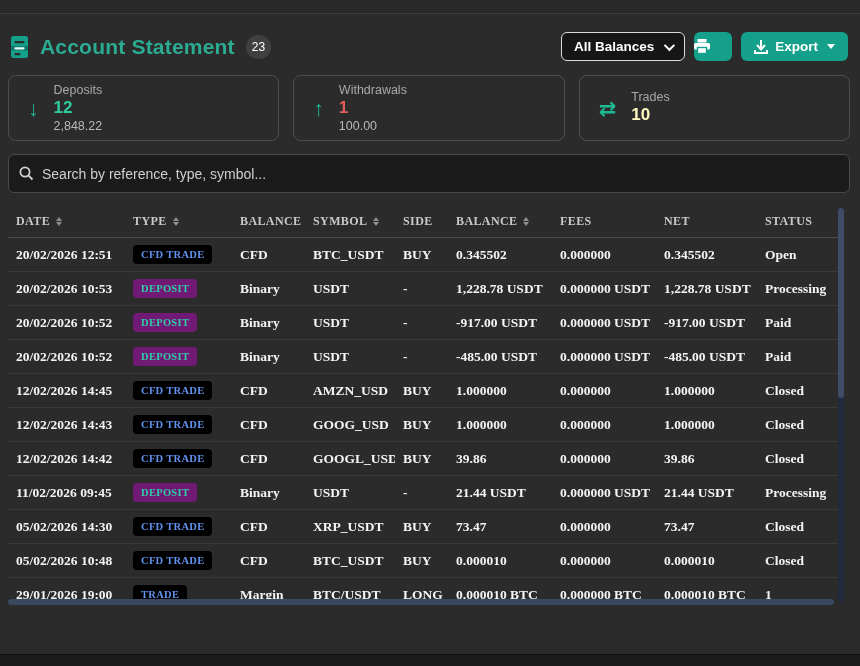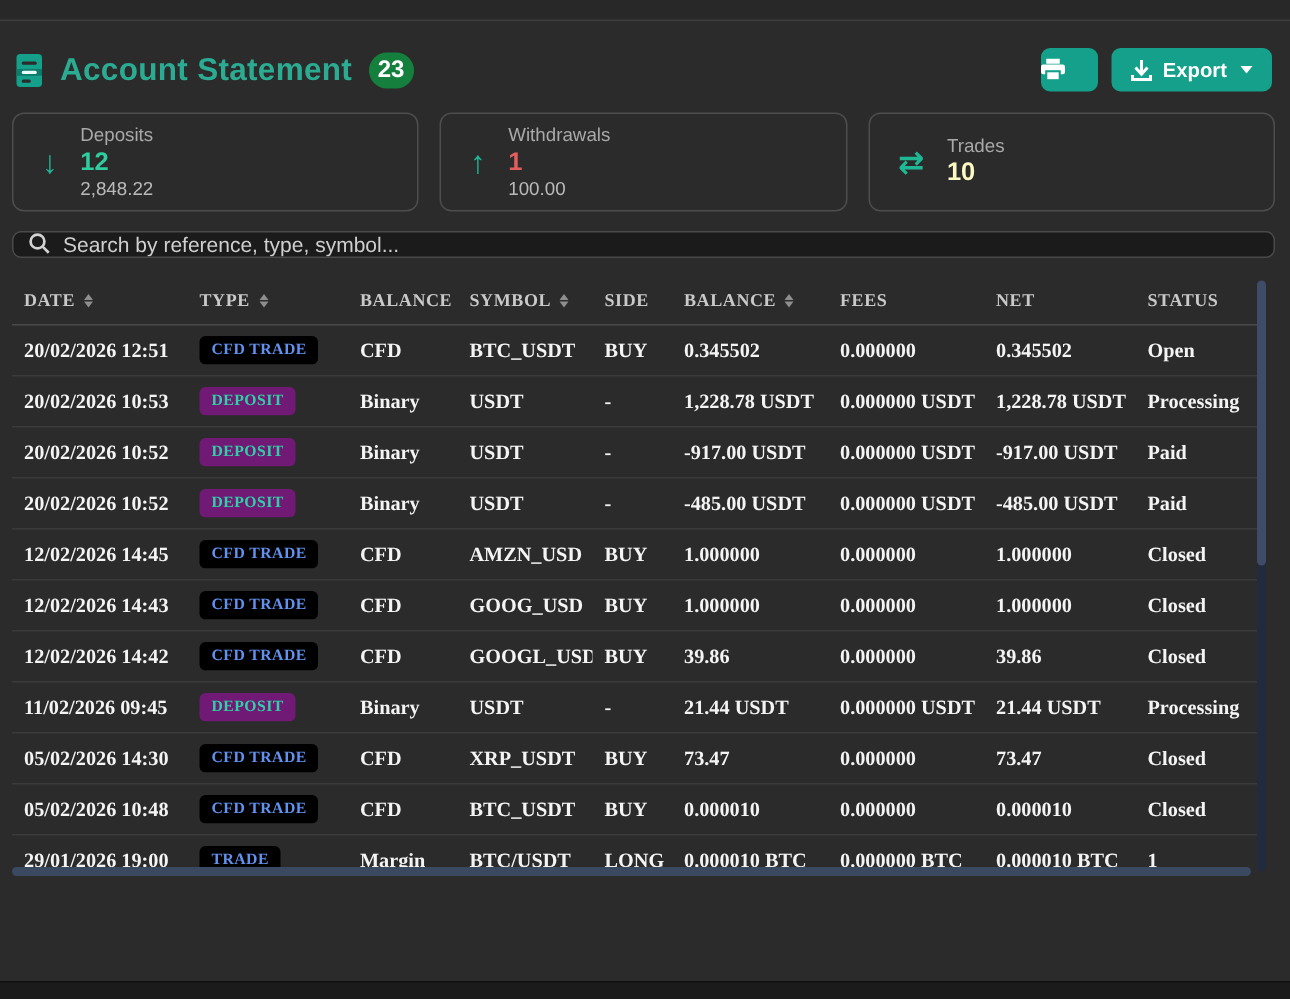--- a/index.html
+++ b/index.html
@@ -9,21 +9,21 @@
     font-family:"Liberation Sans","DejaVu Sans",sans-serif;
     color:#f2f2f2;
     position:relative;
   }
   .top-band { height:14px; background:#282828; border-bottom:1px solid #3d3d3d; }
 
   
   .page-header { display:flex; justify-content:space-between; align-items:center; padding:18px 12px 0 10px; }
   .title-wrap { display:flex; align-items:center; gap:11px; }
   .page-title { color:#2bac92; font-size:21px; font-weight:700; letter-spacing:0.2px; }
-  .count-badge { background:#15803d; color:#fff; font-size:16px; font-weight:700;
+  .count-badge { background:#404040; color:#fff; font-size:12px; font-weight:400;
     min-width:24px; height:24px; border-radius:12px; display:flex; align-items:center; justify-content:center; padding:0 6px; }
   .header-controls { display:flex; align-items:center; gap:9px; }
   .select-box { background:#161616; border:1.5px solid #dcdcdc; border-radius:6px; height:29px;
     display:flex; align-items:center; gap:10px; padding:0 12px; cursor:pointer; }
   .select-box .sel-label { color:#fff; font-size:13.5px; font-weight:700; }
   .chev { width:8px; height:8px; border-right:2px solid #fff; border-bottom:2px solid #fff;
     transform:rotate(45deg) translateY(-2px); }
   .btn-teal { background:#14a08a; border:none; border-radius:6px; height:29px; display:flex;
     align-items:center; justify-content:space-between; gap:7px; color:#fff; cursor:pointer; }
   .btn-print { width:38px; }
@@ -34,22 +34,22 @@
   .cards-row { display:flex; gap:14px; margin:14px 10px 0 8px; }
   .card { flex:1; height:66px; border:1px solid #4d4d4d; border-radius:8px;
     display:flex; align-items:center; padding-left:19px; gap:15px; }
   .card-icon { color:#1fb895; font-size:21px; font-weight:700; line-height:1; }
   .card-text { display:flex; flex-direction:column; justify-content:center; gap:1px; }
   .card-label { color:#a9a9a9; font-size:12.5px; }
   .card-count { font-size:17px; font-weight:700; line-height:1.2; }
   .card-sub { color:#b9b9b9; font-size:12.5px; }
 
   
-  .search-bar { margin:13px 10px 0 8px; height:18px; background:#1b1b1b; border:1px solid #4a4a4a;
-    border-radius:6px; display:flex; gap:8px; padding:0 10px; }
+  .search-bar { margin:13px 10px 0 8px; height:39px; background:#1b1b1b; border:1px solid #4a4a4a;
+    border-radius:6px; display:flex; align-items:center; gap:8px; padding:0 10px; }
   .search-bar input { background:transparent; border:none; outline:none; color:#e8e8e8;
     font-size:14px; width:100%; font-family:inherit; }
   .search-bar input::placeholder { color:#cfcfcf; opacity:1; }
 
   
   .table-wrap { position:relative; margin:12px 0 0 8px; width:836px; height:401px; overflow:hidden;font-family:Liberation Serif, serif; }
   .tgrid { display:grid; grid-template-columns:117px 107px 73px 90px 53px 104px 104px 101px 83px; align-items:center; }
   .thead { height:33px; border-bottom:1px solid #4a4a4a; }
   .th { display:flex; align-items:center; gap:6px; padding-left:8px; color:#c9c9c9;
     font-size:12px; font-weight:700; letter-spacing:0.4px; cursor:pointer; }
@@ -85,20 +85,24 @@
         <rect x="4.5" y="5" width="10" height="2.2" rx="1" fill="#2b2b2b"></rect>
         <rect x="1" y="10" width="17" height="4.5" fill="#0e7a69"></rect>
         <rect x="4.5" y="11.2" width="10" height="2.2" rx="1" fill="#e8fffa"></rect>
         <rect x="4.5" y="17" width="6" height="2.2" rx="1" fill="#2b2b2b"></rect>
       </svg>
     </span>
     <span class="page-title">Account Statement</span>
     <span class="count-badge">23</span>
   </div>
   <div class="header-controls">
+    <div class="select-box">
+      <span class="sel-label">All Balances</span>
+      <span class="chev"></span>
+    </div>
     <button class="btn-teal btn-print">
       <span>
         <svg width="16" height="15" viewBox="0 0 16 15">
           <rect x="3.5" y="0" width="9" height="3.5" fill="#fff"></rect>
           <rect x="0" y="4" width="16" height="6.5" rx="1.5" fill="#fff"></rect>
           <rect x="3.5" y="8.5" width="9" height="6" fill="#fff" stroke="#14a08a" stroke-width="1.4"></rect>
         </svg>
       </span>
     </button>
     <button class="btn-teal btn-export">

